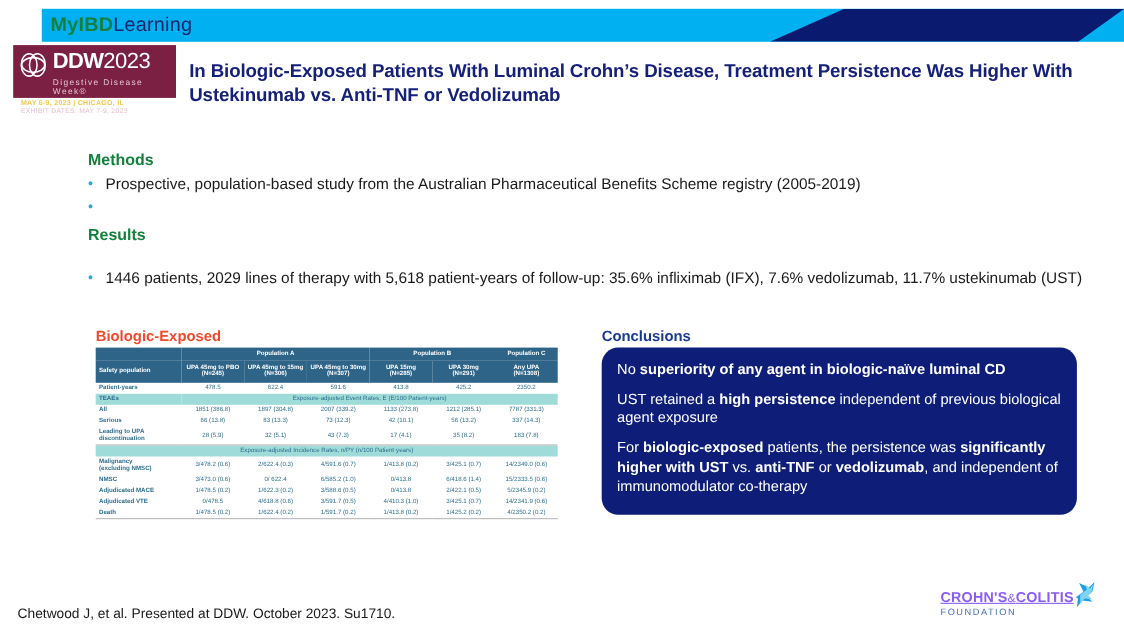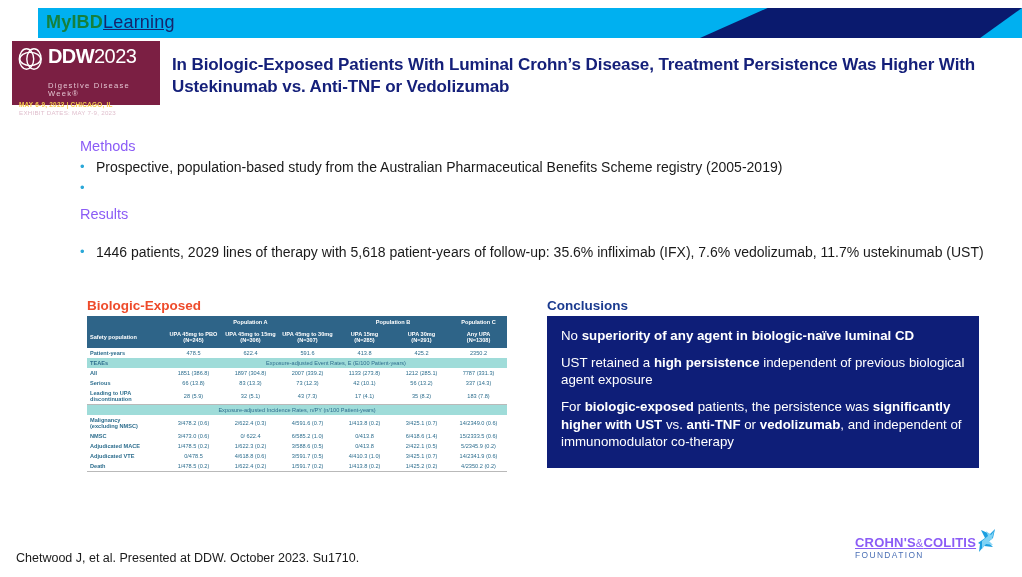--- a/index.html
+++ b/index.html
@@ -23,38 +23,38 @@
     width: 322px; height: 30px;
     background: #0a1a6e;
     clip-path: polygon(21% 0%, 100% 0%, 87% 100%, 0% 100%);
   }
   .brand {
     position: absolute; left: 46px; top: 13px;
     font-size: 18px; font-weight: bold; letter-spacing: .2px;
     z-index: 3; line-height: 1;
   }
   .brand .b1 { color: #15803d; }
-  .brand .b2 { color: #16256b; font-weight: normal; text-decoration: underline; }
+  .brand .b2 { color: #16256b; font-weight: normal; }
 
   
   .ddw {
     position: absolute; left: 12px; top: 41px;
-    width: 148px; height: 64px;
+    width: 148px; height: 48px;
     background: #7b1f43;
     color: #ffffff;
     padding: 5px 0 4px 6px;
   }
   .ddw-top { display: flex; align-items: flex-start; gap: 4px; }
   .ddw-mark { width: 26px; height: 24px; flex: 0 0 26px; margin-top: 1px; }
   .ddw-word { line-height: 1; }
   .ddw-w1 { font-size: 20px; font-weight: bold; letter-spacing: -0.6px; }
   .ddw-w1 .yr { font-weight: normal; letter-spacing: -0.5px; }
   .ddw-sub {
     font-size: 7.6px; letter-spacing: 1.25px; color: #e2c3d0;
-    margin-top: 16px;
+    margin-top: 5px;
   }
   .ddw-date {
     font-size: 6.4px; font-weight: bold; color: #f3c84b;
     letter-spacing: .25px; margin-top: 4px; padding-left: 1px;
   }
   .ddw-ex {
     font-size: 6.2px; color: #e0bfcd; letter-spacing: .25px;
     margin-top: 1px; padding-left: 1px;
   }
   .ddw-tag {
@@ -64,21 +64,21 @@
 
   
   .title {
     position: absolute; left: 172px; top: 54px; width: 828px;
     font-size: 17px; font-weight: bold; color: #15207a;
     line-height: 1.32; letter-spacing: -0.1px;
   }
 
   
   .section-h {
-    position: absolute; font-size: 14.5px; font-weight: normal; color: #8b5cf6;
+    position: absolute; font-size: 14.5px; font-weight: bold; color: #15803d;
   }
   #methods-h { left: 80px; top: 138px; }
   #results-h { left: 80px; top: 206px; }
 
   .bullets { position: absolute; left: 80px; width: 905px; }
   .bullet {
     display: flex; gap: 9px;
     font-size: 14px; color: #1a1a1a; line-height: 1.42;
     margin-bottom: 1px;
   }
@@ -121,20 +121,21 @@
   .rule { border-bottom: 1px solid #b9b9b9; }
   .cw1 { width: 78px; }
   .cw { width: 57px; }
 
   
   .concl-box {
     position: absolute; left: 547px; top: 316px;
     width: 432px; height: 152px;
     background: #0e1e78; color: #ffffff;
     padding: 11px 14px 0 14px;
+    border-radius: 15px;
   }
   .concl-p {
     font-size: 13.3px; line-height: 1.33; margin-bottom: 9px;
   }
 
   
   .footer {
     position: absolute; left: 16px; top: 551px;
     font-size: 12.5px; color: #1a1a1a;
   }

